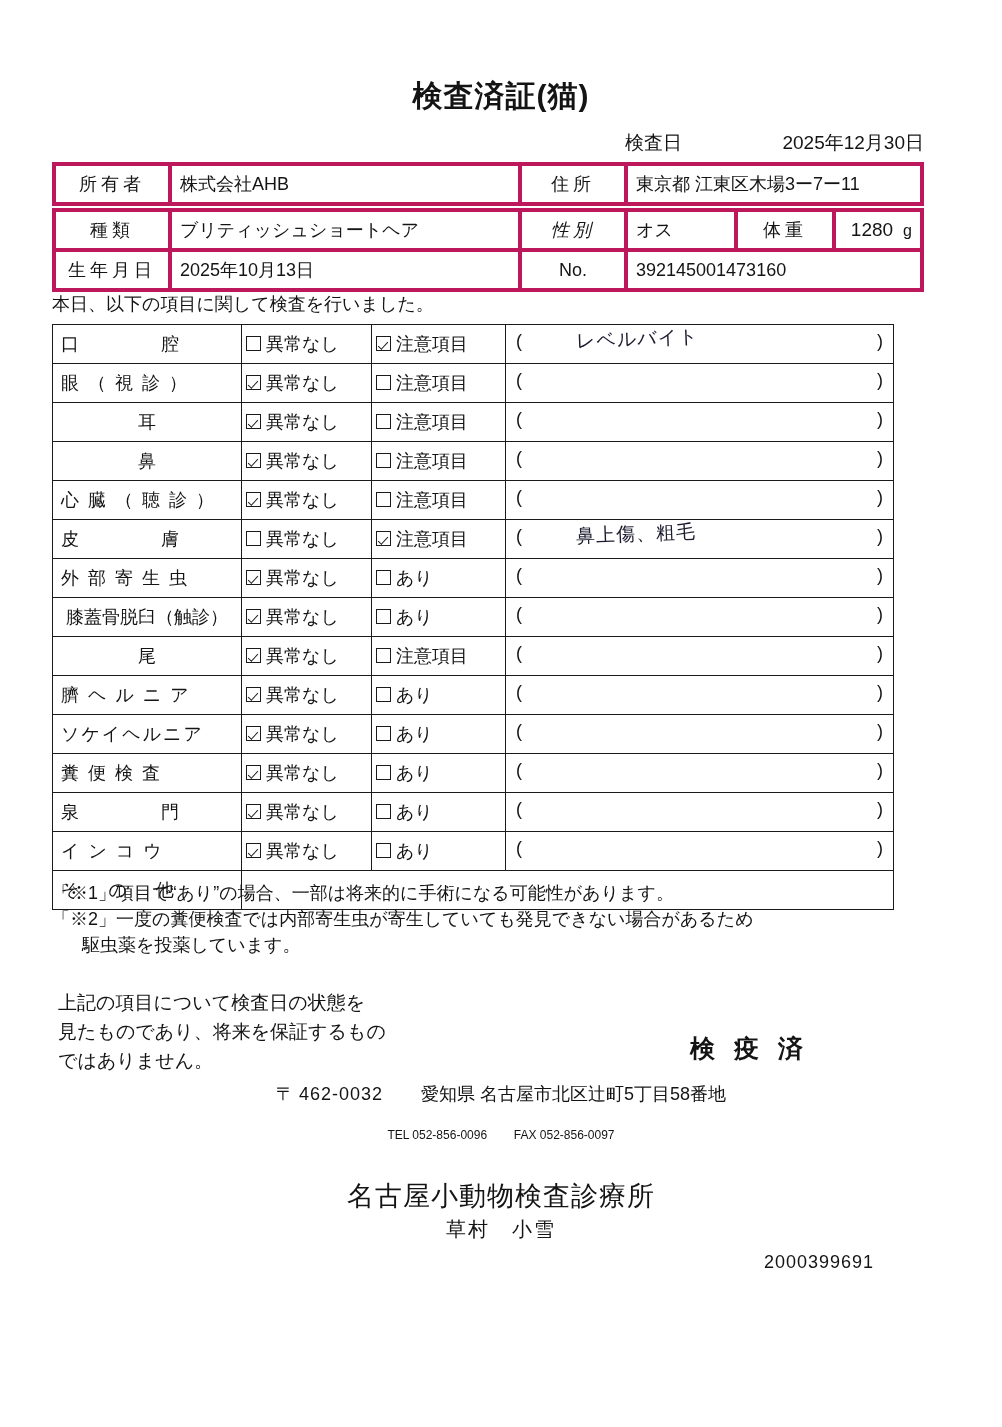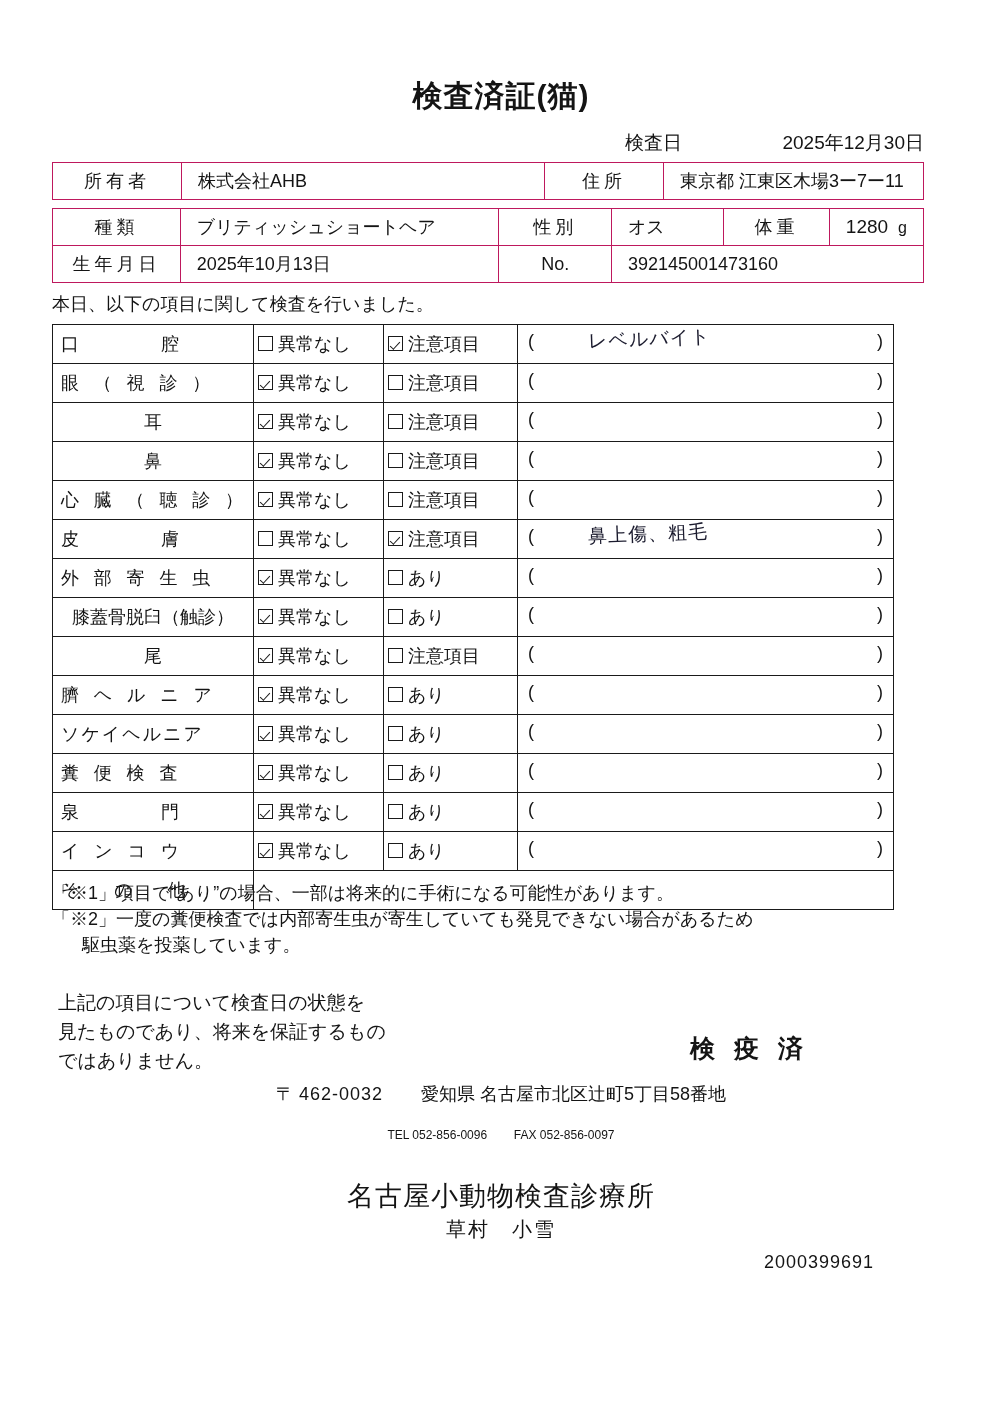--- a/index.html
+++ b/index.html
@@ -50,40 +50,40 @@
 
   
   .hdr-table {
     position: absolute;
     left: 52px;
     width: 872px;
     border-collapse: collapse;
     font-size: 18px;
   }
   .hdr-table td {
-    border: 1px solid #be185d;
+    border: 4px solid #be185d;
     height: 36px;
-    padding: 0 16px;
+    padding: 0 8px;
     vertical-align: middle;
   }
   .hdr-table .lbl {
     text-align: center;
     letter-spacing: 4px;
     white-space: nowrap;
   }
   #owner-table { top: 162px; }
   #pet-table { top: 208px; }
 
   .owner-label { width: 96px; }
   .owner-value { width: 330px; }
   .addr-label { width: 86px; }
 
   .breed-label { width: 96px; }
   .breed-value { width: 330px; }
-  .sex-label { width: 86px; }
+  .sex-label { width: 86px; font-style: italic; }
   .sex-value { width: 90px; }
   .weight-label { width: 78px; font-family: Liberation Serif, serif; }
   .weight-value { text-align: right; }
   .weight-value .num { font-size: 19px; }
   .weight-value .unit { font-size: 16px; margin-left: 10px; }
 
   .dob-label { width: 96px; }
   .dob-value { width: 330px; }
   .no-label { width: 86px; text-align: center; letter-spacing: 0; }
   .no-value { }
@@ -104,21 +104,20 @@
   }
   .check-table td {
     border: 1px solid #1a1a1a;
     height: 36px;
     vertical-align: middle;
   }
   .c-item {
     width: 172px;
     padding: 0 8px;
     white-space: nowrap;
-    font-family: Liberation Mono, monospace;
   }
   .c-item .tight {
     display: block;
     text-align: center;
   }
   .c-item .spaced {
     letter-spacing: 2px;
   }
   .c-opt1 { width: 124px; padding-left: 4px; white-space: nowrap; }
   .c-opt2 { width: 128px; padding-left: 4px; white-space: nowrap; }

